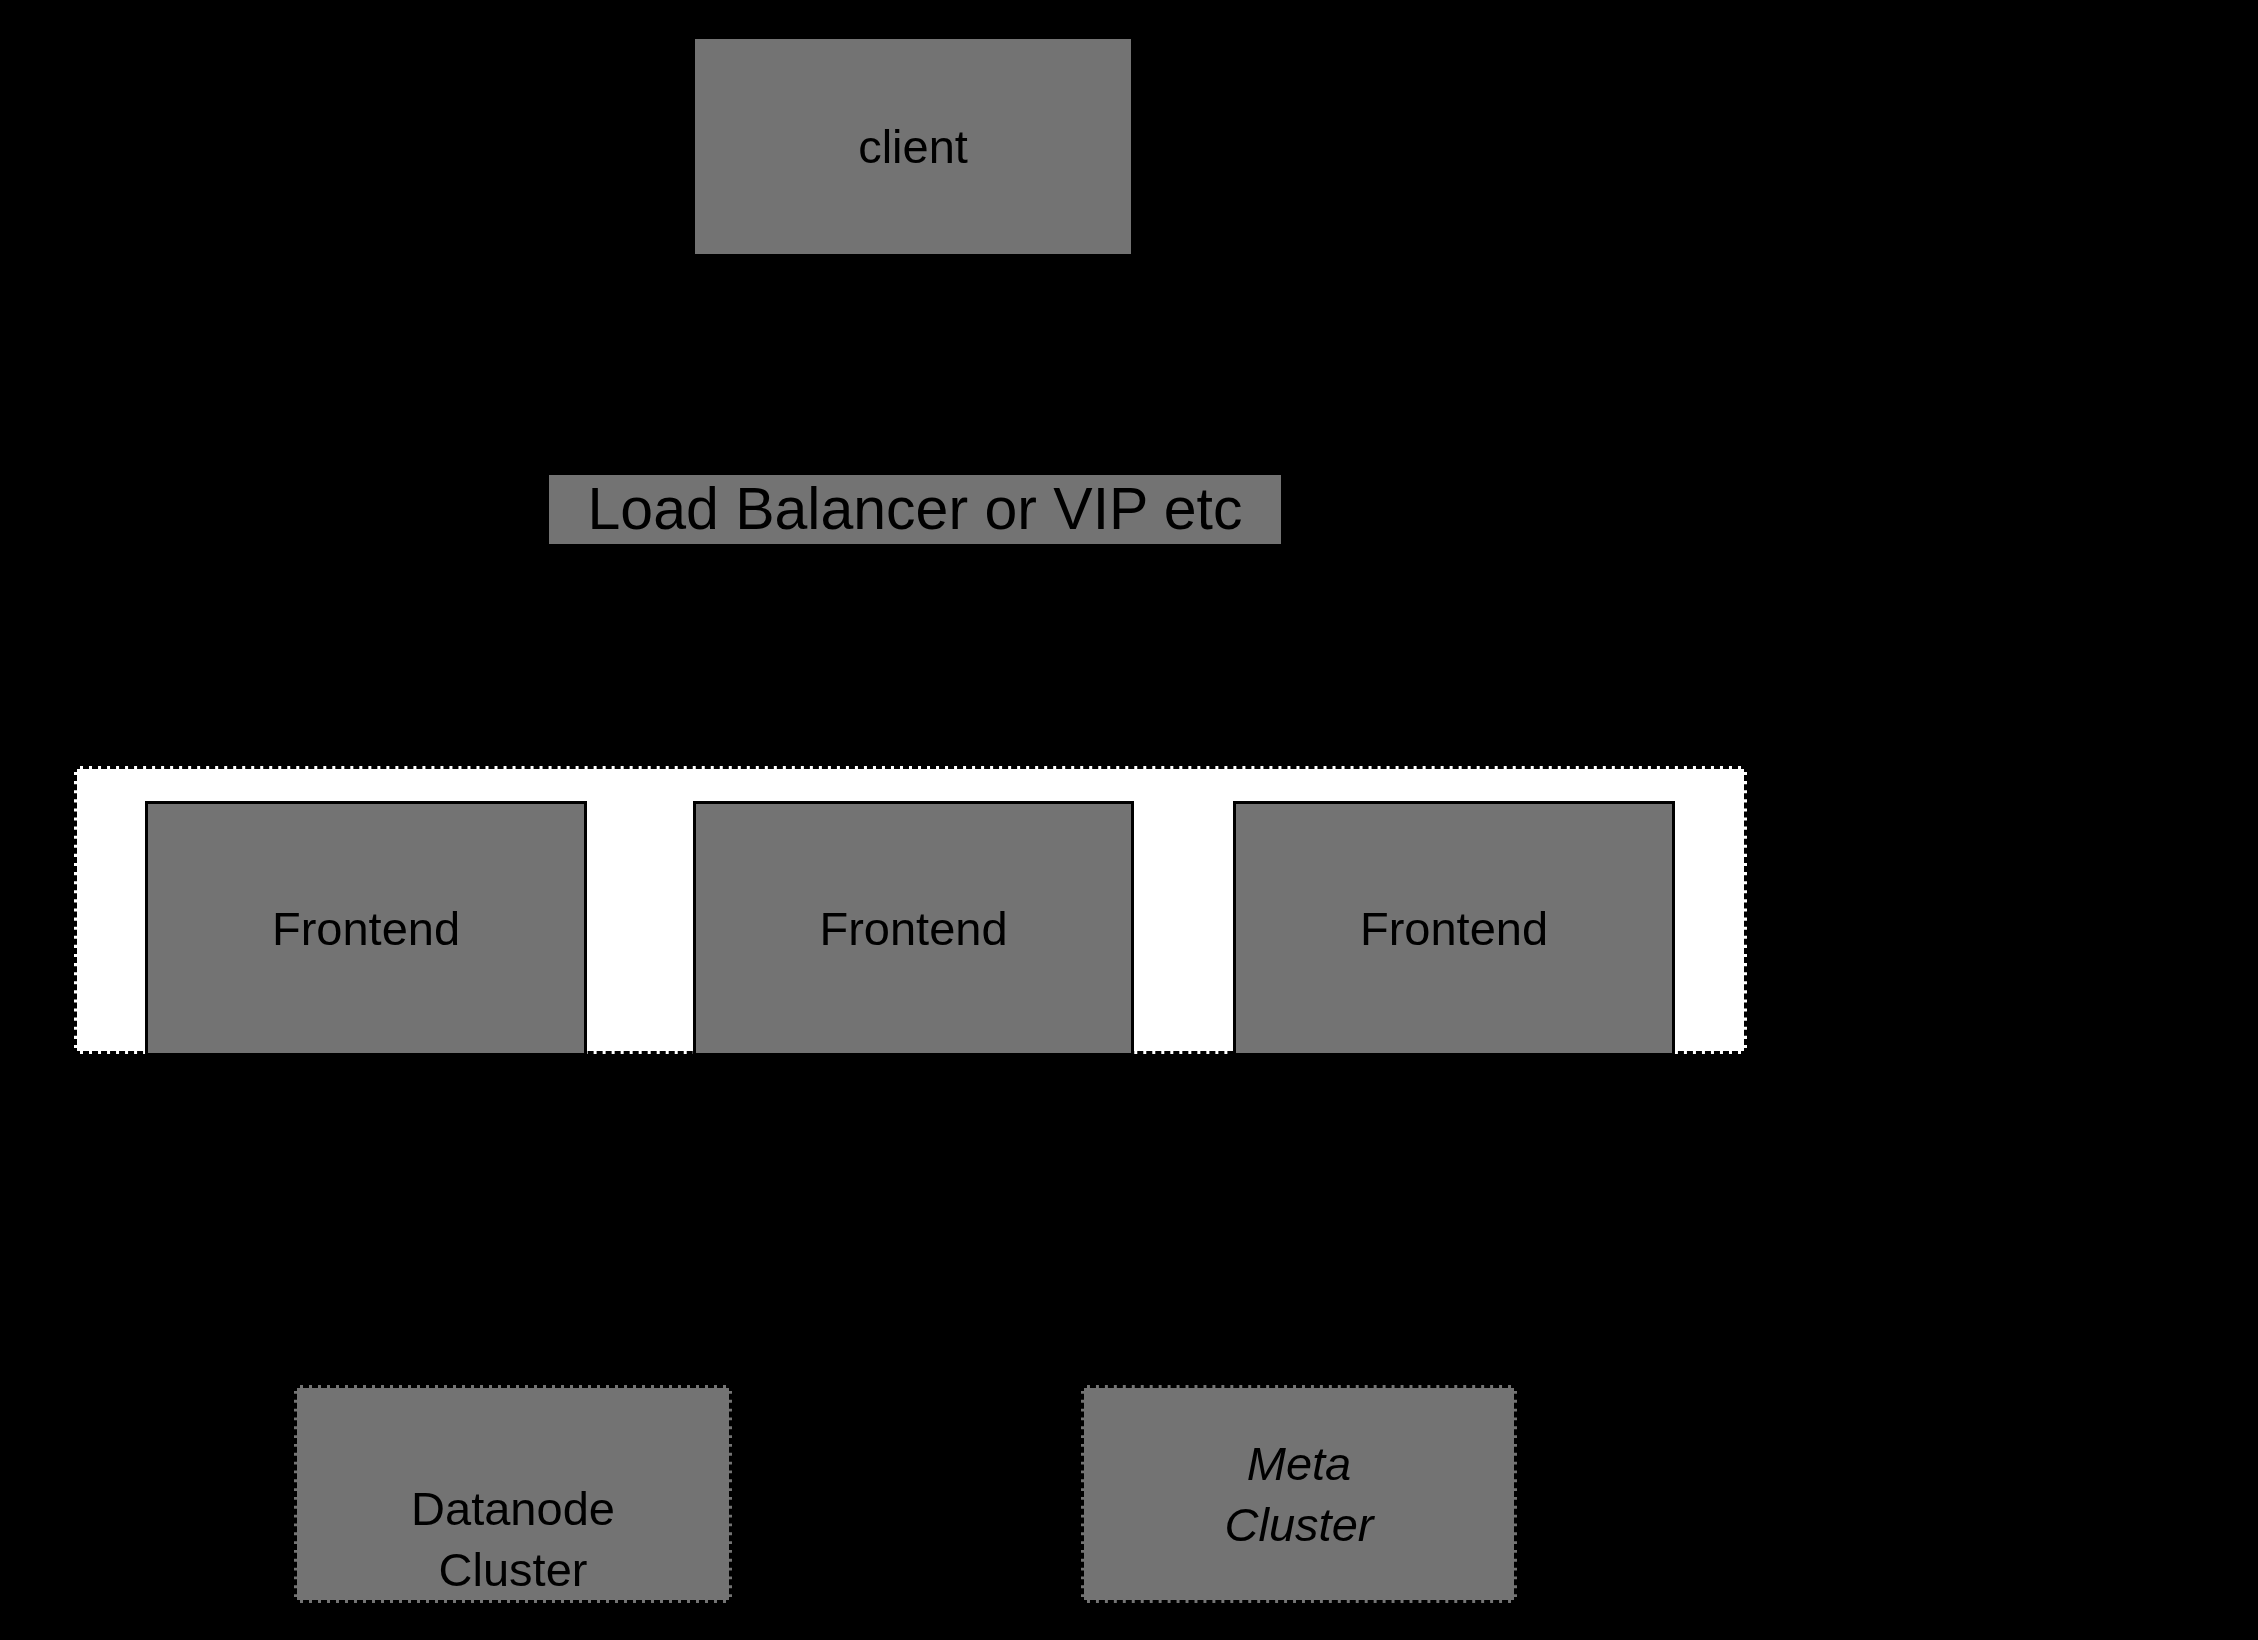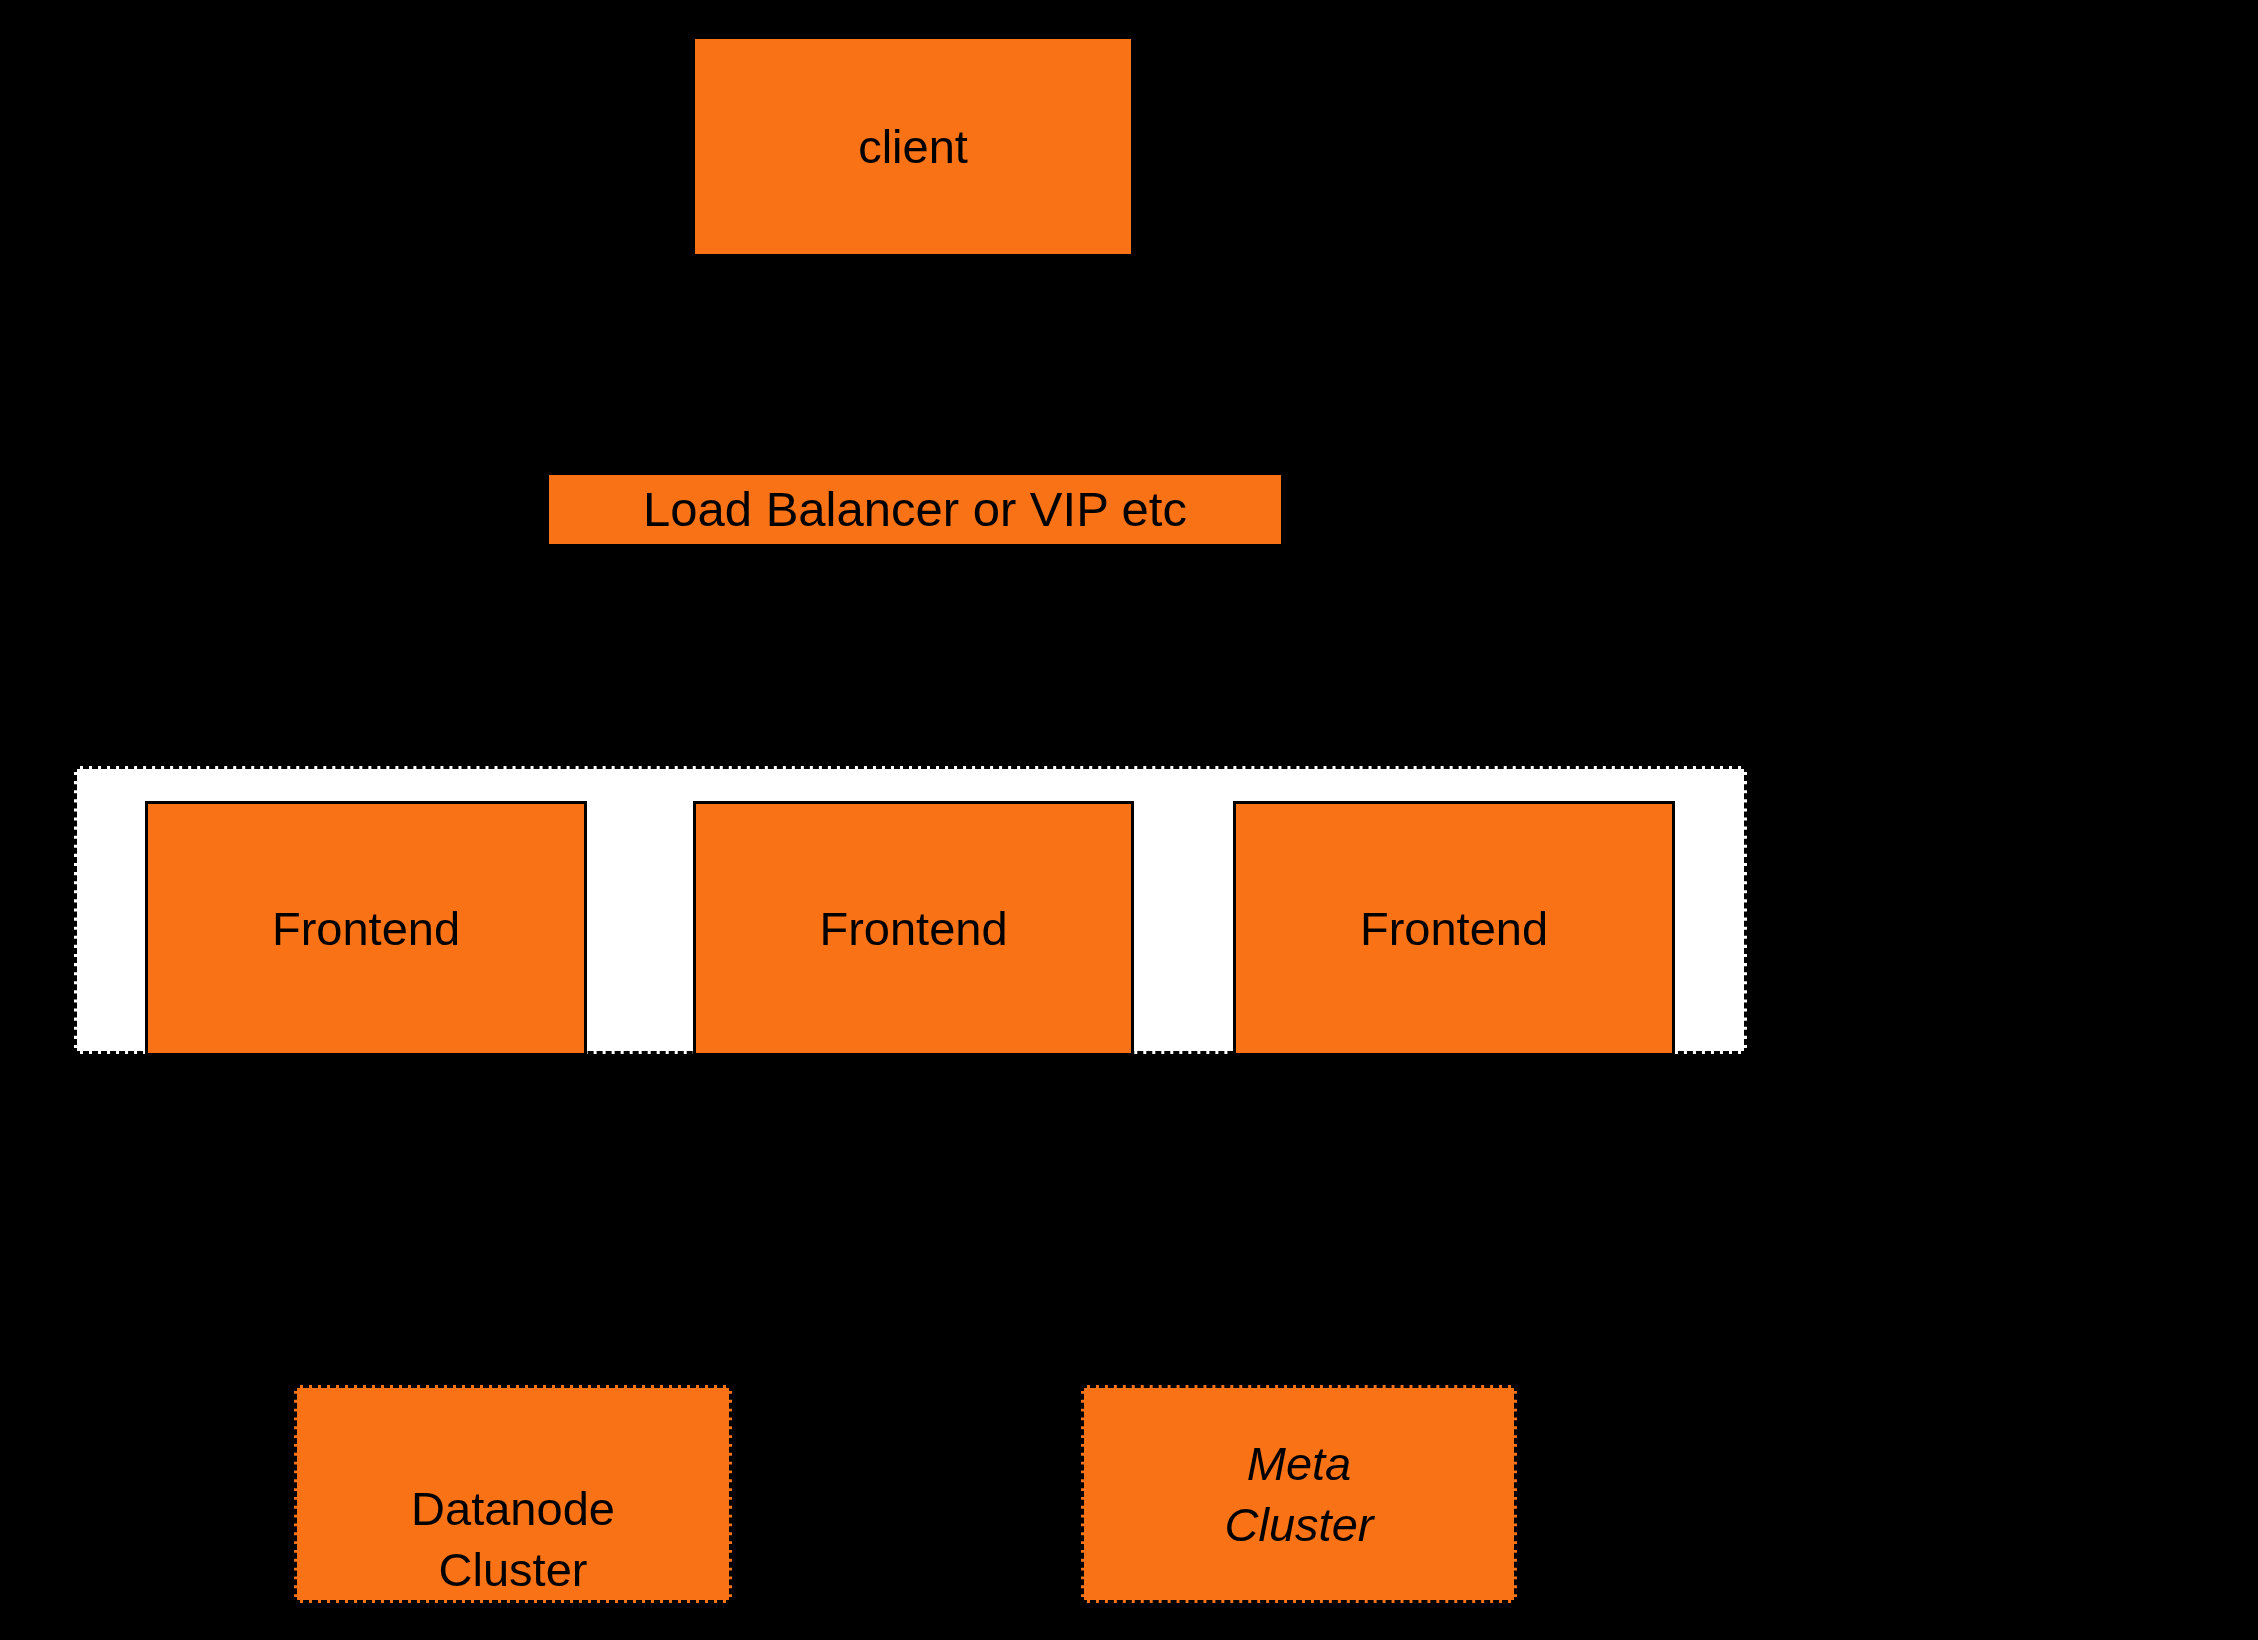--- a/index.html
+++ b/index.html
@@ -13,39 +13,39 @@
     position: relative;
     overflow: hidden;
     font-family: "Liberation Sans", sans-serif;
   }
   .canvas {
     position: absolute;
     inset: 0;
   }
   .node {
     position: absolute;
-    background: #f97316;
+    background: #737373;
     color: #000000;
     display: flex;
     align-items: center;
     justify-content: center;
     text-align: center;
     box-sizing: border-box;
     font-size: 47px;
     line-height: 1.3;
     white-space: pre-line;
   }
   .node-client {
     left: 695px; top: 39px;
     width: 436px; height: 215px;
   }
   .node-lb {
     left: 549px; top: 475px;
     width: 732px; height: 69px;
-    font-size: 49px;
+    font-size: 59px;
   }
   .group-frontends {
     position: absolute;
     left: 74px; top: 766px;
     width: 1673px; height: 288px;
     background: #ffffff;
     border: 3.6px dashed #000000;
     box-sizing: border-box;
   }
   .node-frontend {

